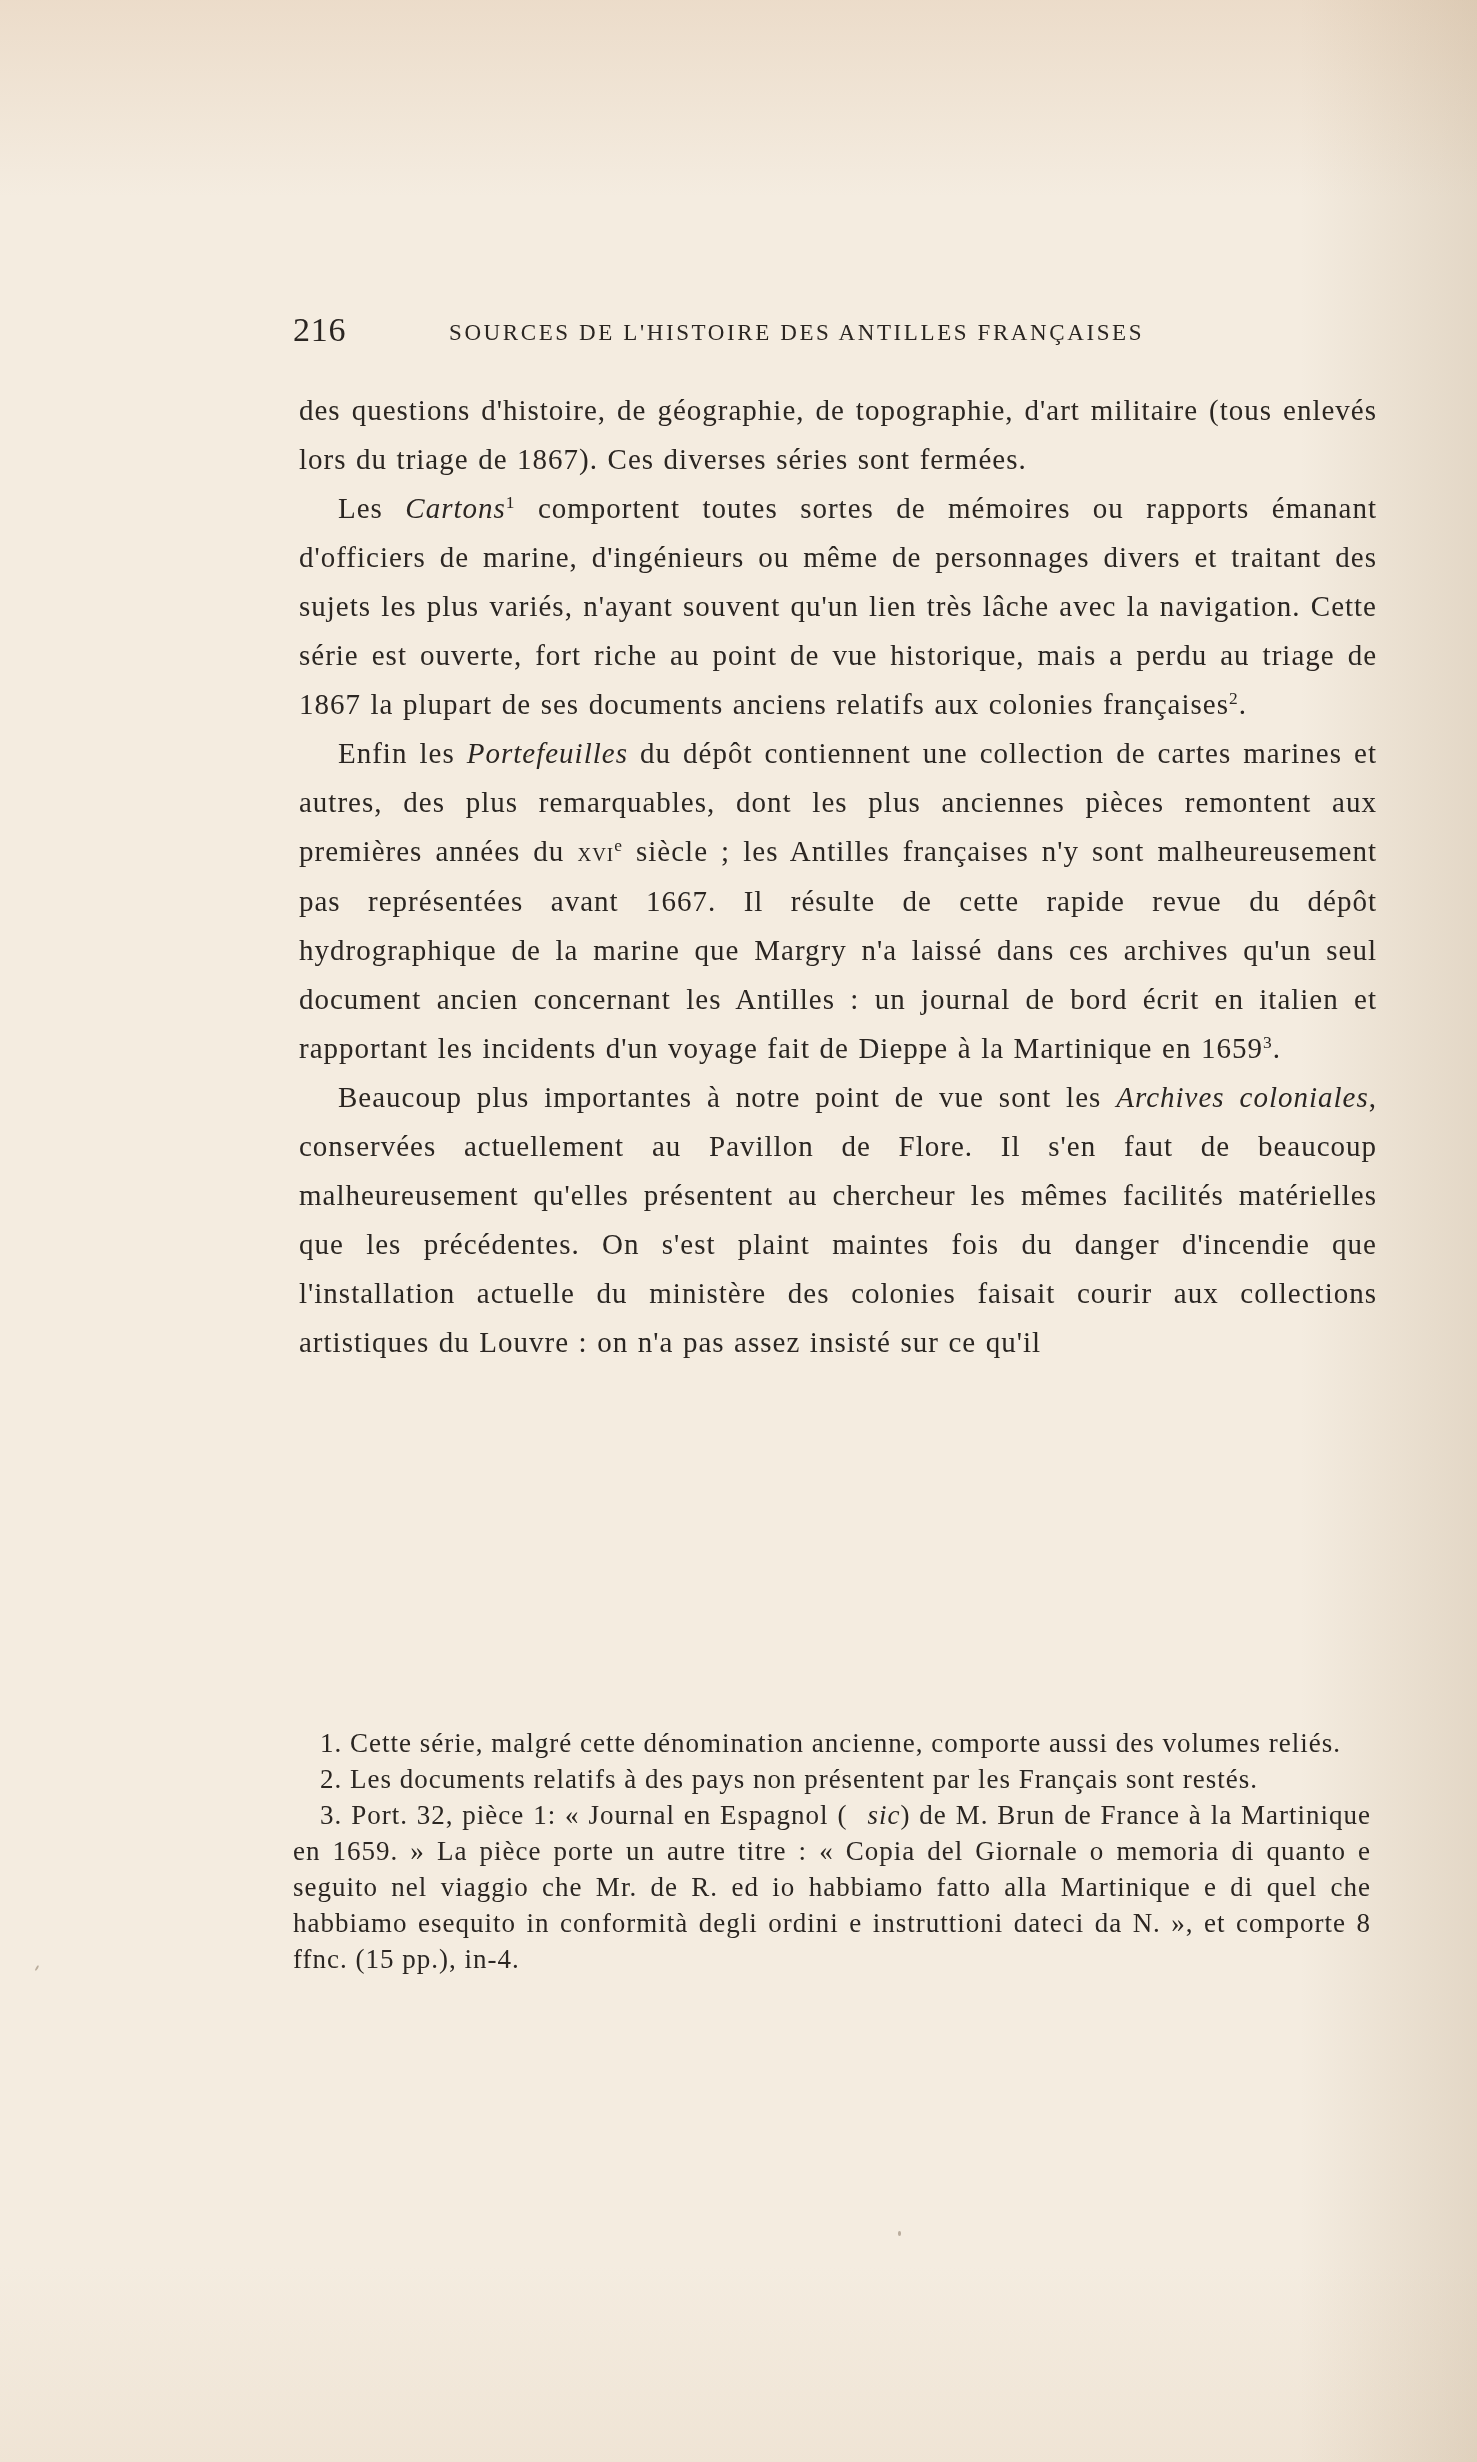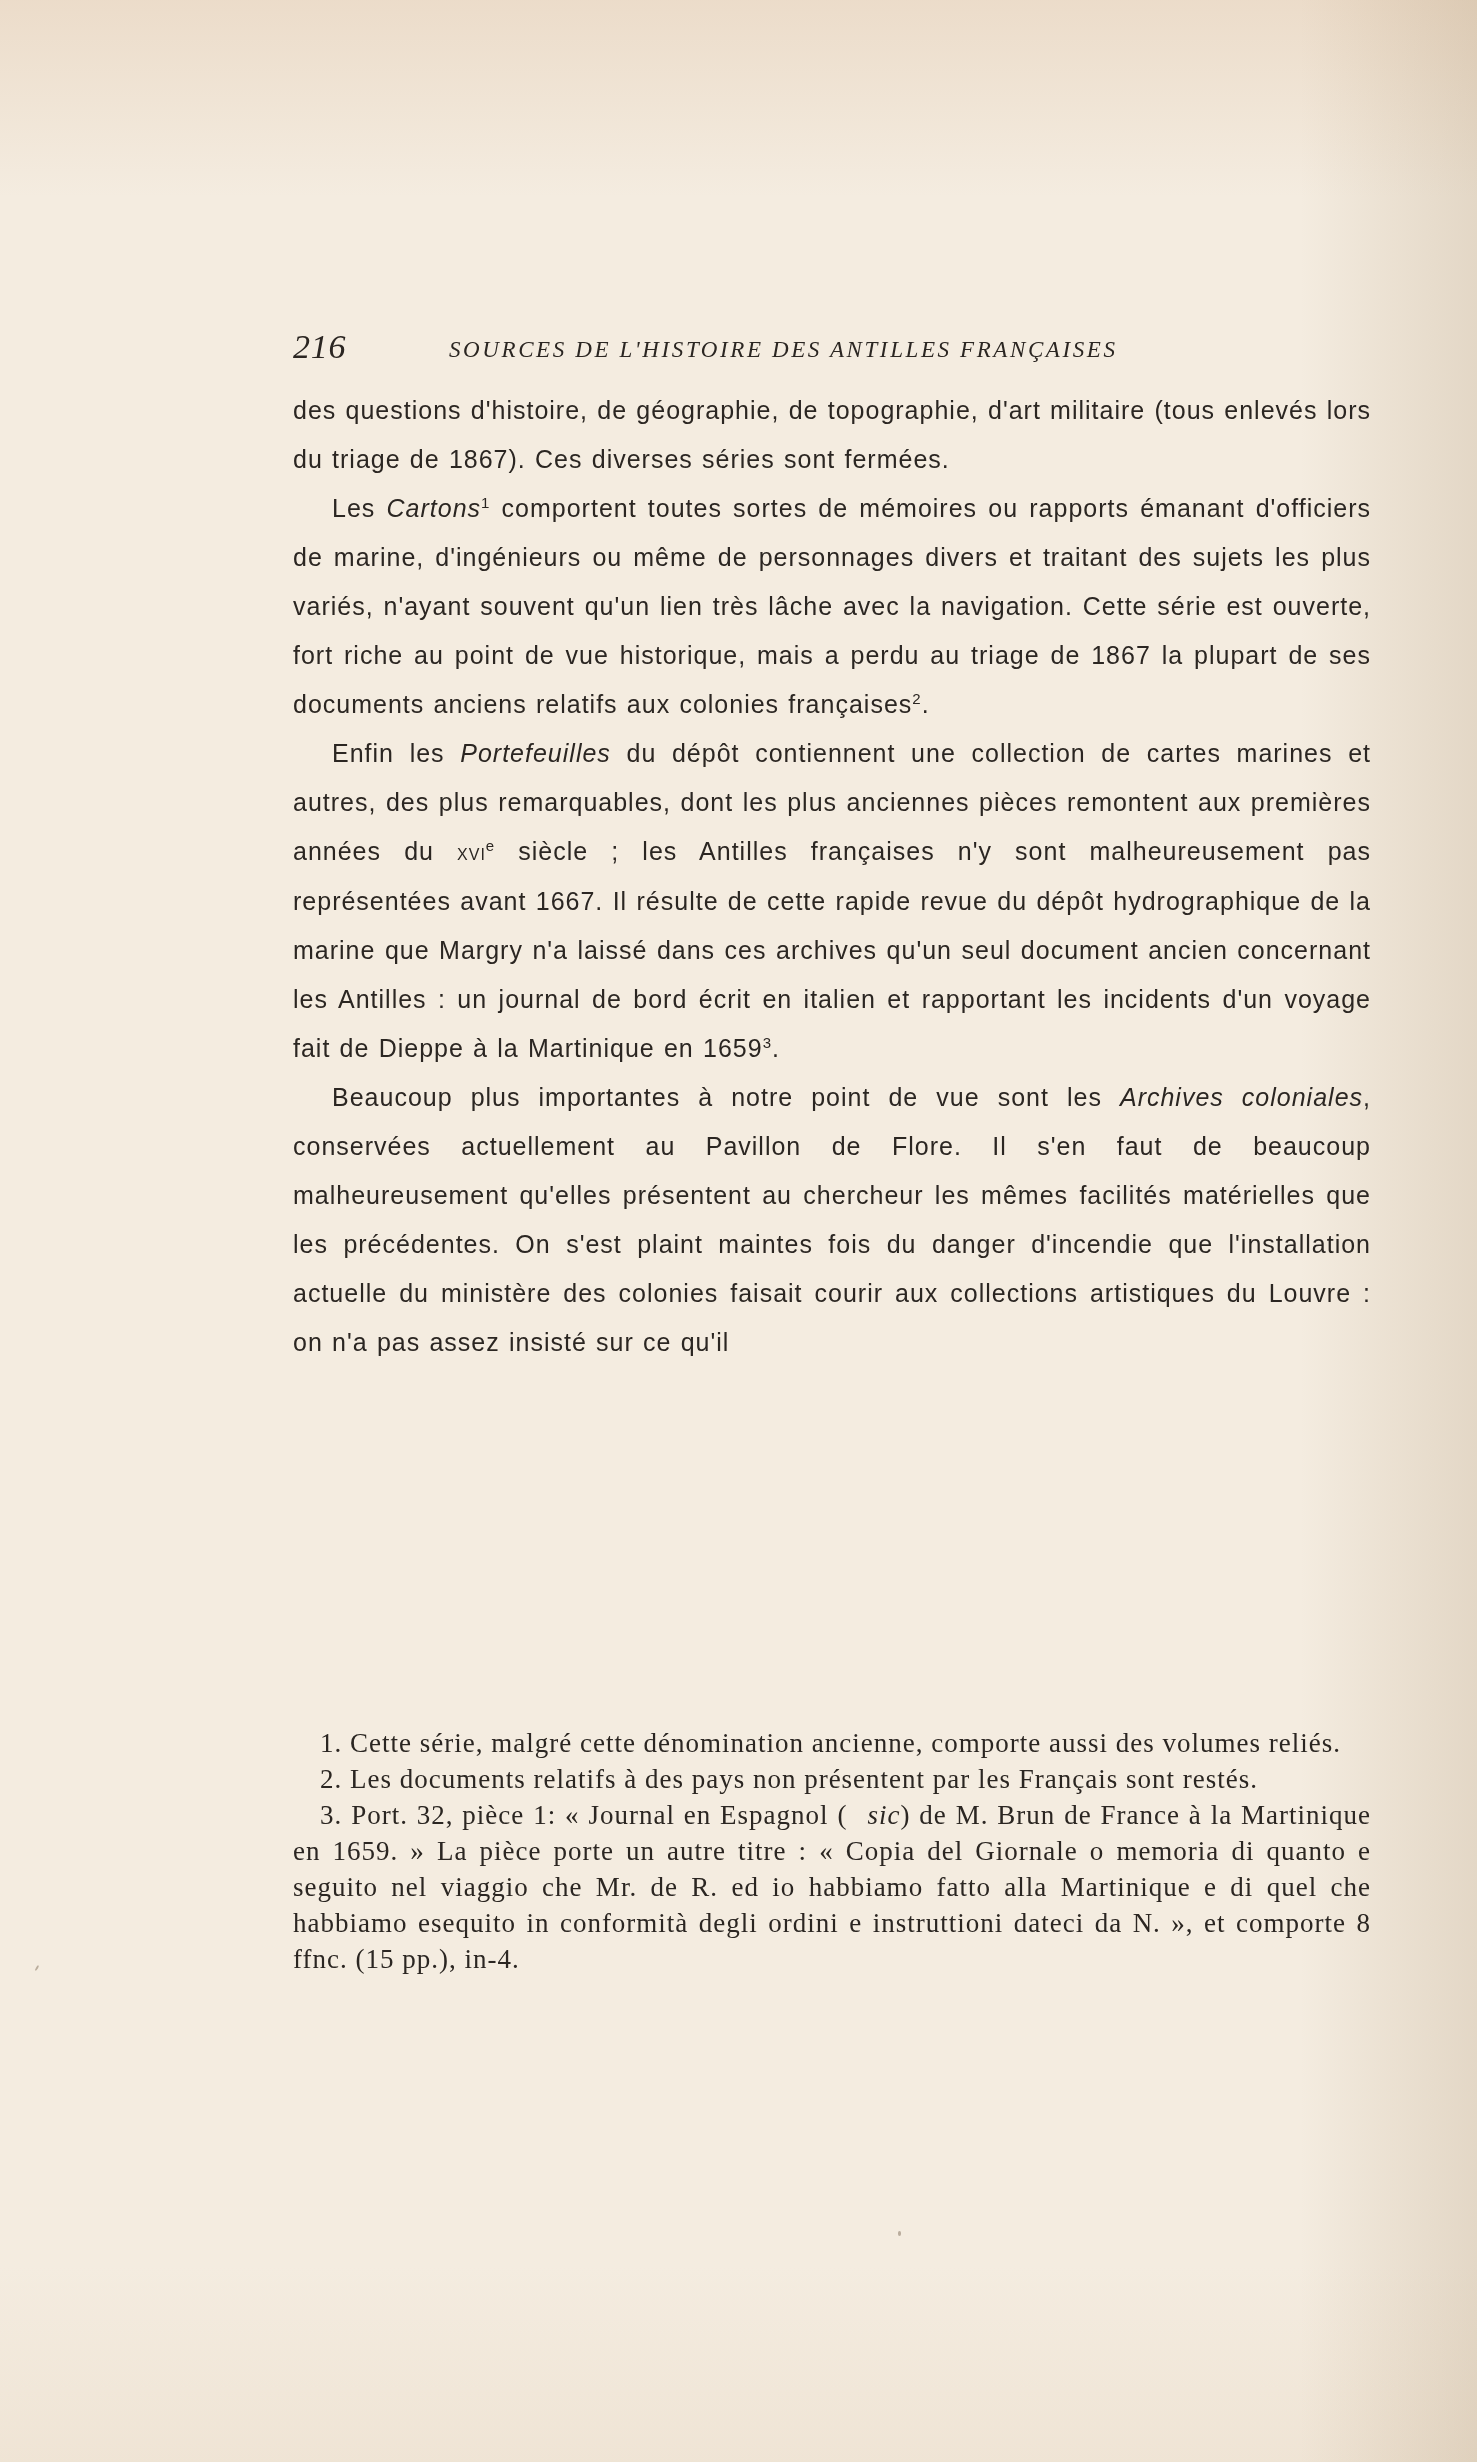--- a/index.html
+++ b/index.html
@@ -16,25 +16,24 @@
     font-family: "DejaVu Serif", "Liberation Serif", serif;
   }
   .page {
     position: absolute;
     left: 293px;
     top: 0;
     width: 1082px;
   }
   .running-head {
     position: absolute;
-    top: 328px;
+    top: 311px;
     left: 0;
     width: 1082px;
     height: 46px;
-    font-style: italic;
   }
   .folio {
     position: absolute;
     left: 0;
     top: 0;
     font-size: 34px;
     font-family: "Liberation Serif", serif;
     letter-spacing: 0.7px;
   }
   .head-title {
@@ -42,24 +41,24 @@
     left: 156px;
     top: 9px;
     font-size: 23px;
     font-family: "Liberation Serif", serif;
     letter-spacing: 2.6px;
     text-transform: uppercase;
   }
   .body-text {
     position: absolute;
     top: 386px;
-    left: 0;
+    left: 6px;
     width: 1078px;
-    font-family: Liberation Sans, sans-serif;
-    font-size: 25px;
+    font-family: Liberation Serif, serif;
+    font-size: 29px;
     line-height: 49px;
     text-align: justify;
     letter-spacing: 1px;
     word-spacing: 1.3px;
   }
   .body-text p {
     margin: 0;
     text-indent: 39px;
   }
   .body-text p.noindent { text-indent: 0; }

